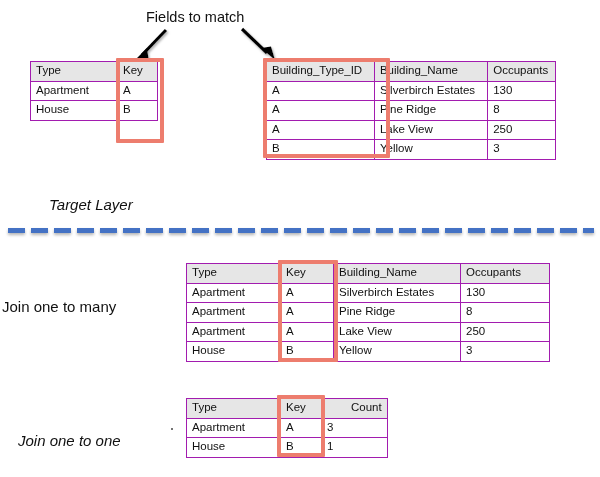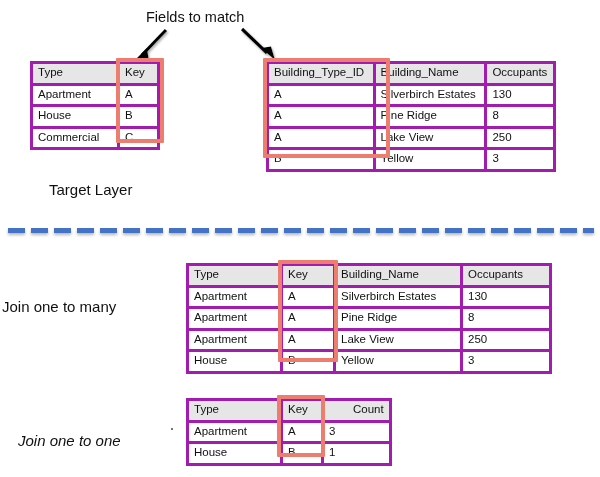--- a/index.html
+++ b/index.html
@@ -26,21 +26,21 @@
 
   
   table.tbl {
     position: absolute;
     border-collapse: collapse;
     background: #ffffff;
     font-size: 11.5px;
     line-height: 1;
   }
   table.tbl th, table.tbl td {
-    border: 3px solid #a21caf;
+    border: 1px solid #a21caf;
     padding: 3px 5px 4px 5px;
     text-align: left;
     font-weight: normal;
     white-space: nowrap;
     height: 12px;
     box-sizing: border-box;
   }
   table.tbl th {
     background: #e6e6e6;
   }
@@ -133,30 +133,26 @@
     </thead>
     <tbody>
       <tr>
         <td>Apartment</td>
         <td>A</td>
       </tr>
       <tr>
         <td>House</td>
         <td>B</td>
       </tr>
-      <tr>
-        <td>Commercial</td>
-        <td>C</td>
-      </tr>
     </tbody>
   </table>
 
   <div class="redbox" style="left:116px; top:58px; width:48px; height:85px;"></div>
 
-  <div class="lbl big" style="left:49px; top:181px;">Target Layer</div>
+  <div class="lbl big" style="left:49px; top:196px;font-style:italic;">Target Layer</div>
 
   <table class="tbl" id="tbl-join" style="left:266px; top:61px;">
     <thead>
       <tr>
         <th style="width:120px;">Building_Type_ID</th>
         <th style="width:126px;">Building_Name</th>
         <th style="width:71px;">Occupants</th>
       </tr>
     </thead>
     <tbody>

